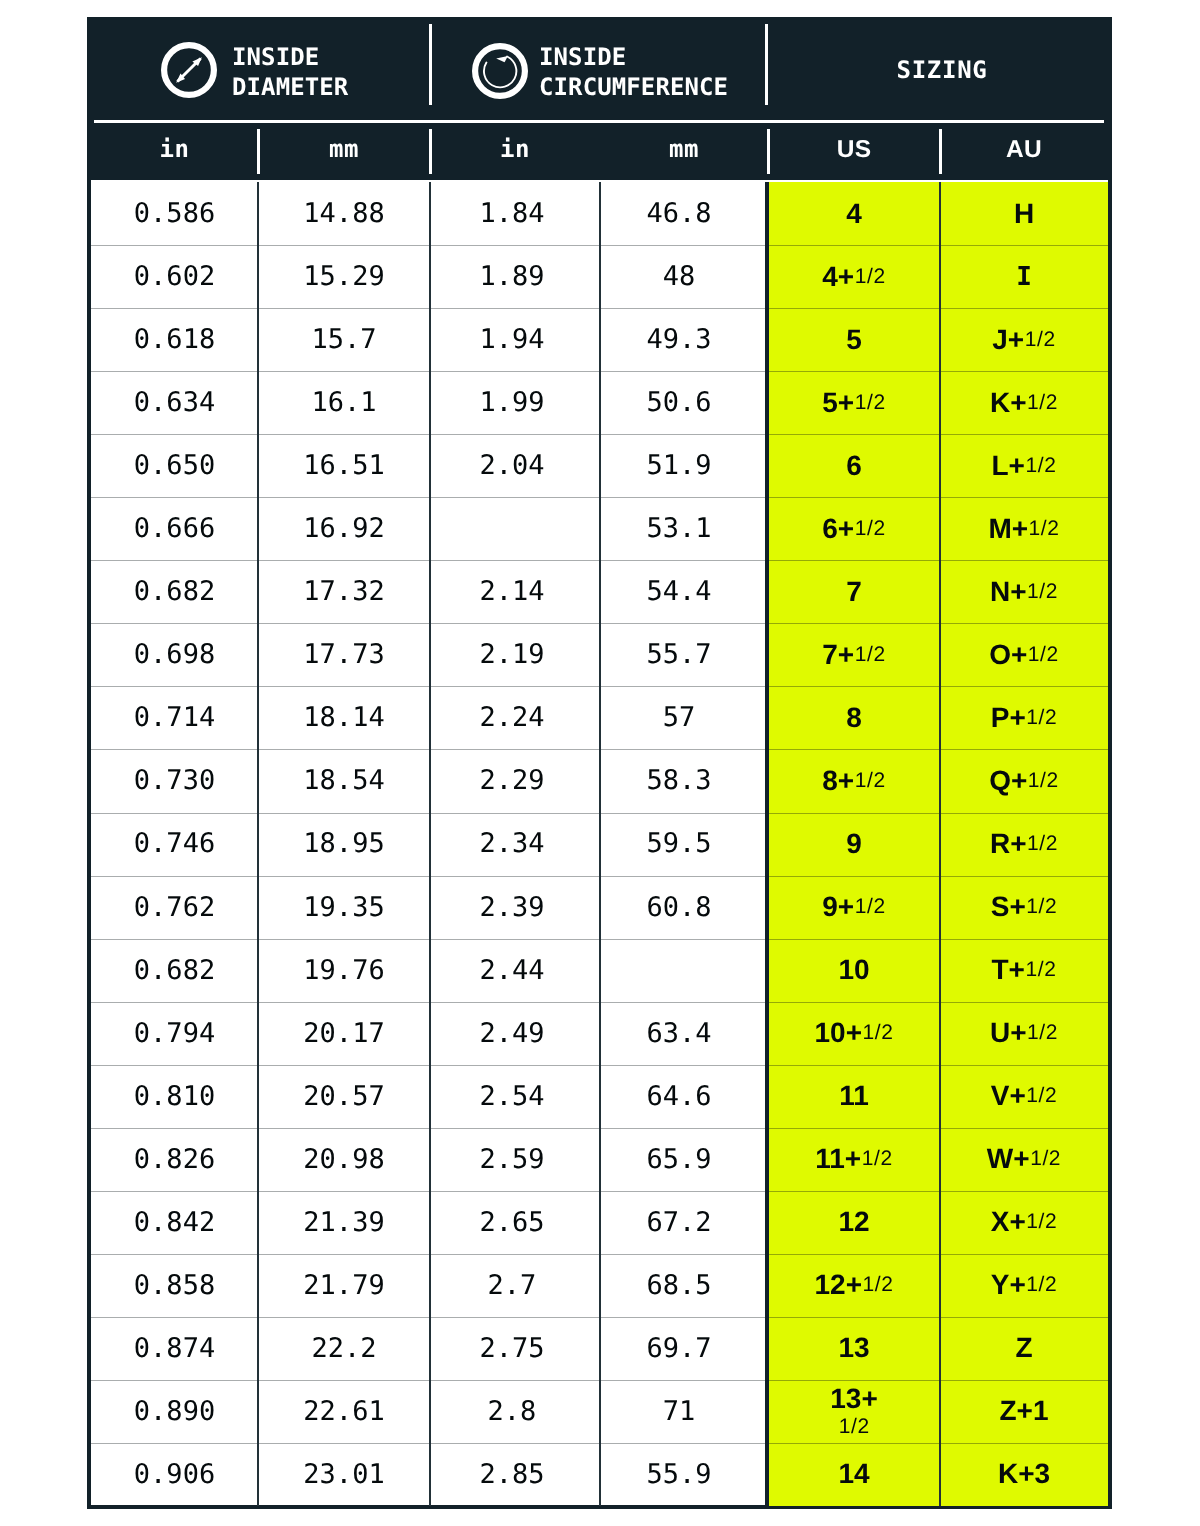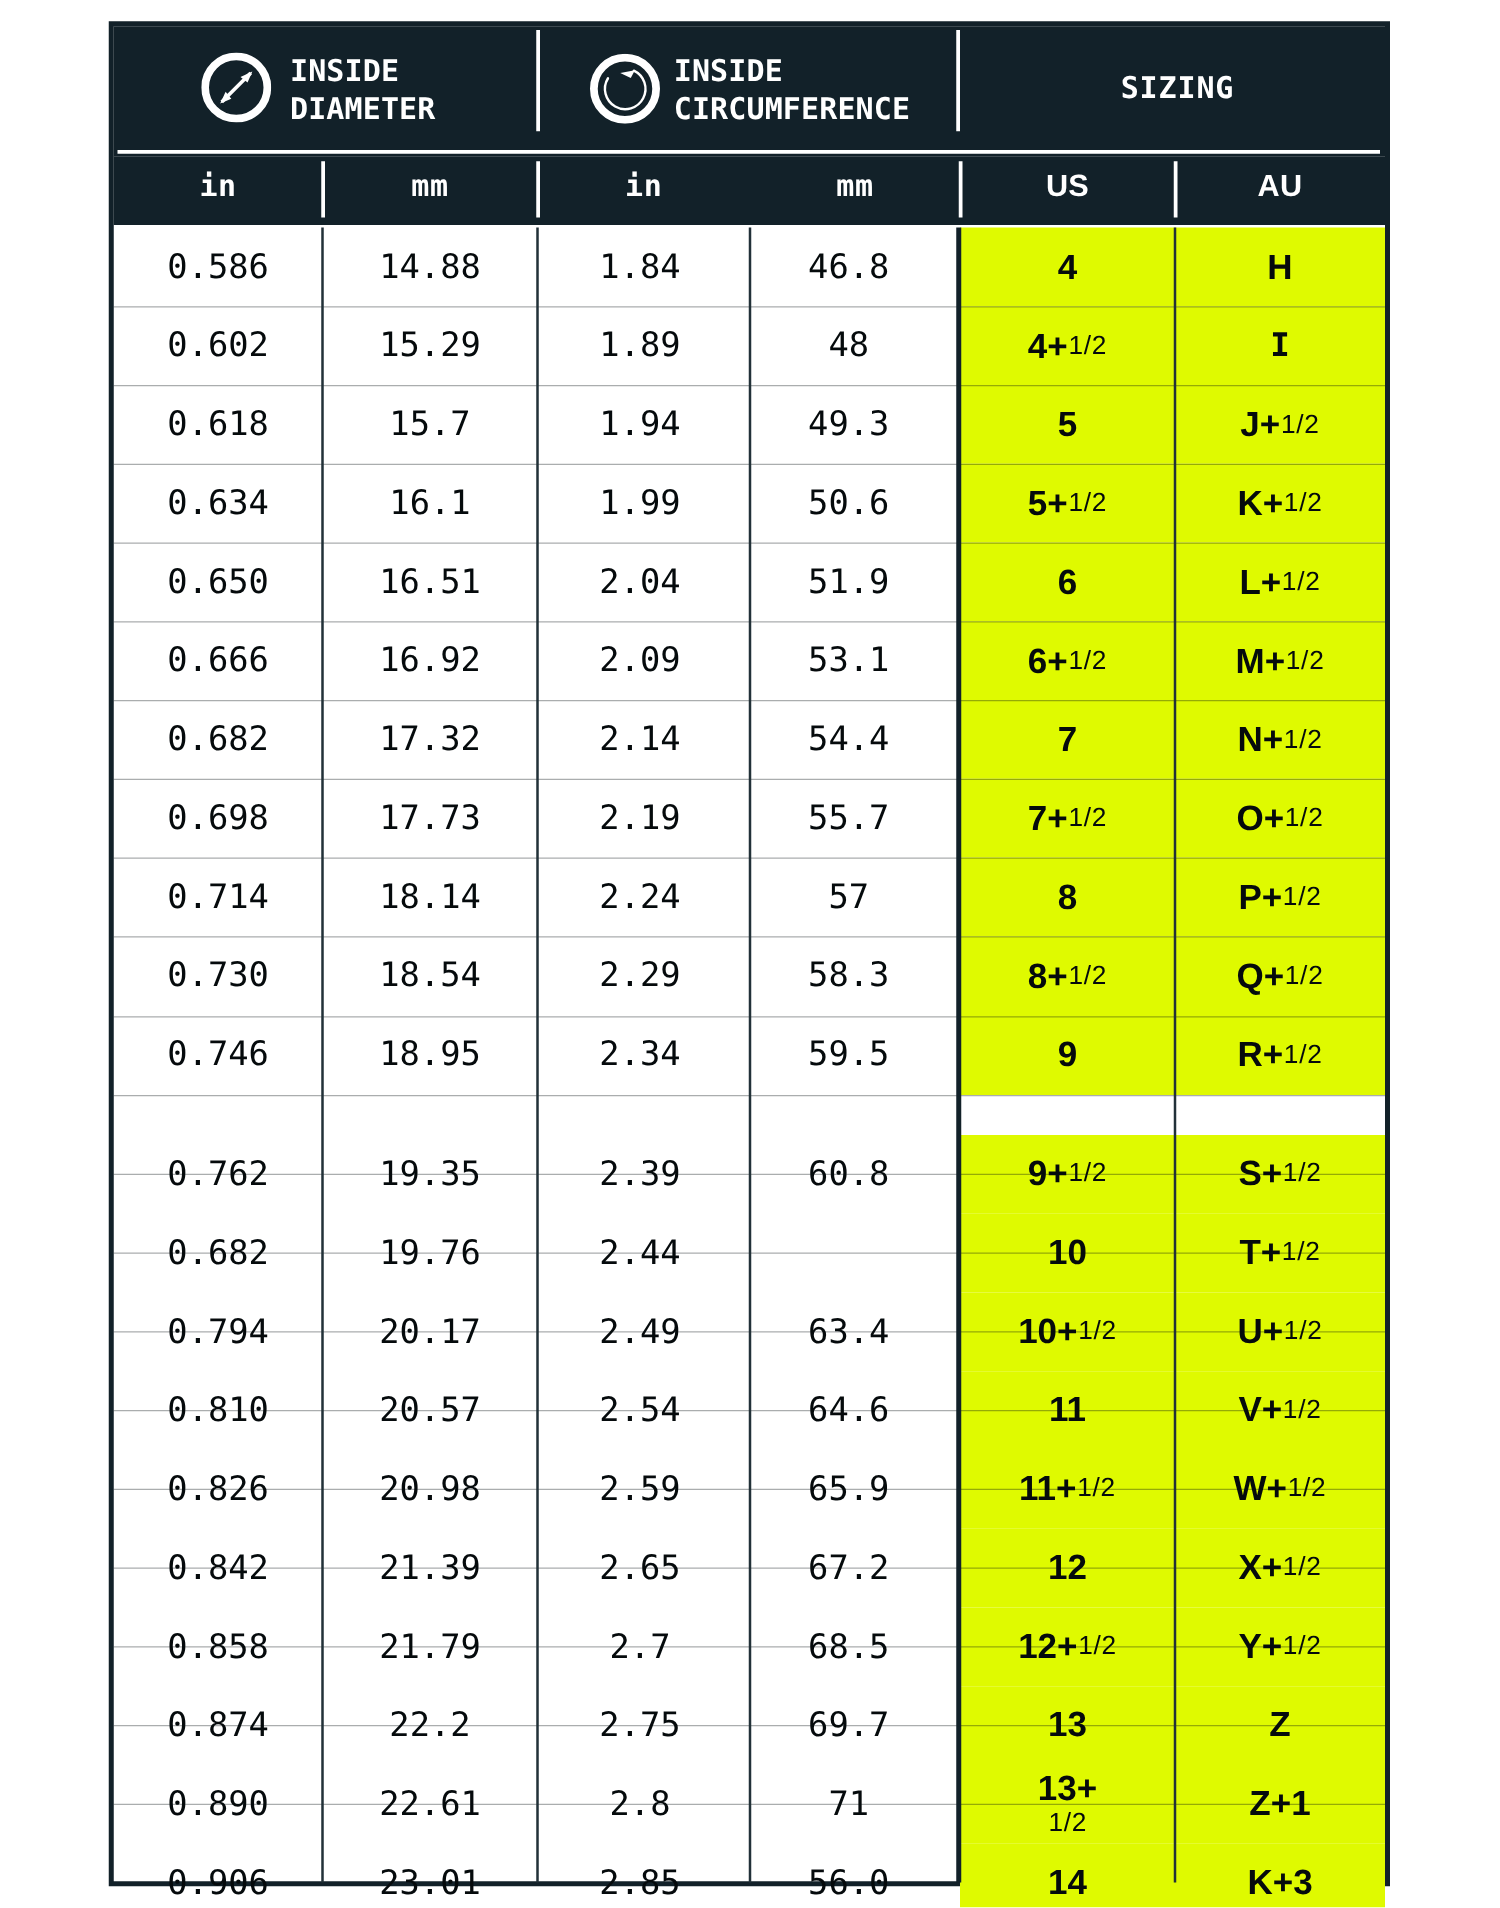--- a/index.html
+++ b/index.html
@@ -158,21 +158,20 @@
             <span>6</span>
           </div>
           <div class="cell cell-size" style="left: 849px; width: 168px;">
             <span>L+</span>
             <span class="frac">1/2</span>
           </div>
         </div>
         <div class="row" style="height: 63.0524px;">
           <div class="cell cell-num" style="left: 0px; width: 167px;">0.666</div>
           <div class="cell cell-num" style="left: 167px; width: 172px;">16.92</div>
-          <div class="cell cell-num" style="left: 336px; width: 170px;">2.09</div>
           <div class="cell cell-num" style="left: 504px; width: 168px;">53.1</div>
           <div class="cell cell-size" style="left: 677px; width: 172px;">
             <span>6+</span>
             <span class="frac">1/2</span>
           </div>
           <div class="cell cell-size" style="left: 849px; width: 168px;">
             <span>M+</span>
             <span class="frac">1/2</span>
           </div>
         </div>
@@ -236,21 +235,21 @@
           <div class="cell cell-num" style="left: 336px; width: 170px;">2.34</div>
           <div class="cell cell-num" style="left: 504px; width: 168px;">59.5</div>
           <div class="cell cell-size" style="left: 677px; width: 172px;">
             <span>9</span>
           </div>
           <div class="cell cell-size" style="left: 849px; width: 168px;">
             <span>R+</span>
             <span class="frac">1/2</span>
           </div>
         </div>
-        <div class="row" style="height: 63.0524px; margin-top: 32px;">
+        <div class="row" style="height: 63.0524px;">
           <div class="cell cell-num" style="left: 0px; width: 167px;">0.762</div>
           <div class="cell cell-num" style="left: 167px; width: 172px;">19.35</div>
           <div class="cell cell-num" style="left: 336px; width: 170px;">2.39</div>
           <div class="cell cell-num" style="left: 504px; width: 168px;">60.8</div>
           <div class="cell cell-size" style="left: 677px; width: 172px;">
             <span>9+</span>
             <span class="frac">1/2</span>
           </div>
           <div class="cell cell-size" style="left: 849px; width: 168px;">
             <span>S+</span>
@@ -360,21 +359,21 @@
           </div>
           <div class="cell cell-size" style="left: 849px; width: 168px;">
             <span>Z+</span>
             <span class="">1</span>
           </div>
         </div>
         <div class="row" style="height: 63.0524px;">
           <div class="cell cell-num" style="left: 0px; width: 167px;">0.906</div>
           <div class="cell cell-num" style="left: 167px; width: 172px;">23.01</div>
           <div class="cell cell-num" style="left: 336px; width: 170px;">2.85</div>
-          <div class="cell cell-num" style="left: 504px; width: 168px;">56.0</div>
+          <div class="cell cell-num" style="left: 504px; width: 168px;">55.9</div>
           <div class="cell cell-size" style="left: 677px; width: 172px;">
             <span>14</span>
           </div>
           <div class="cell cell-size" style="left: 849px; width: 168px;">
             <span>K+</span>
             <span class="">3</span>
           </div>
         </div>
         <div class="rowline" style="top: 63.0524px;"></div>
         <div class="rowline" style="top: 126.105px;"></div>

